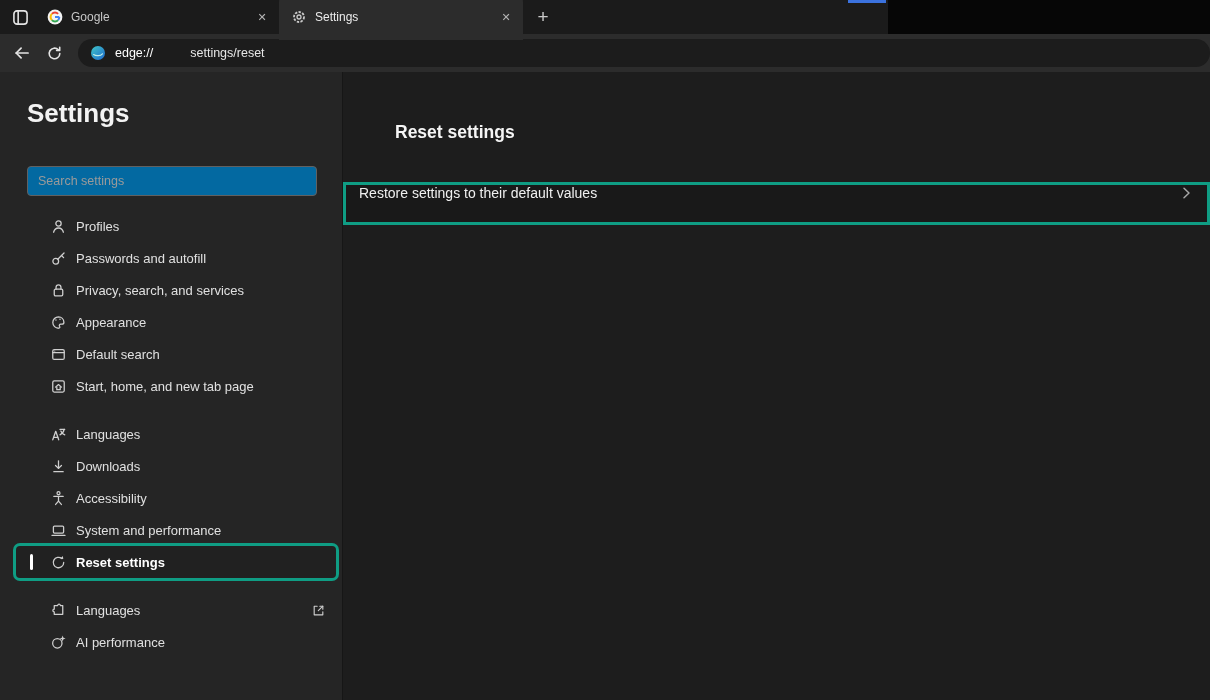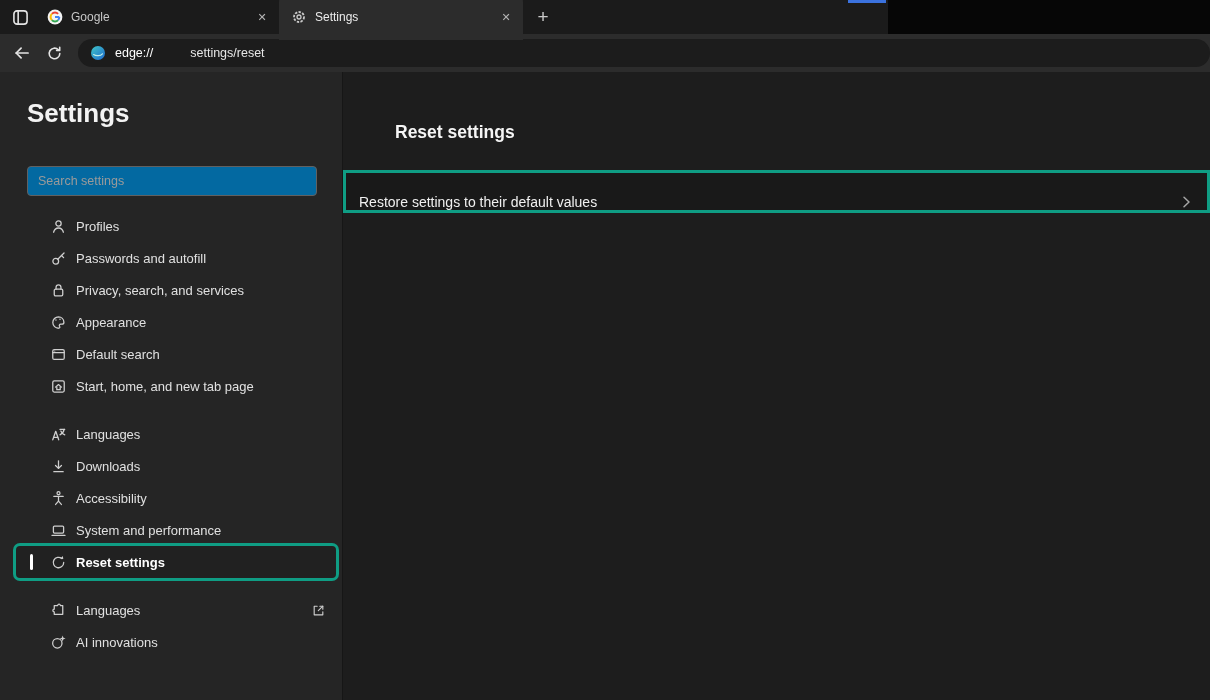--- a/index.html
+++ b/index.html
@@ -86,23 +86,23 @@
   }
   .nav-item.selected::before {
     content:""; position:absolute; left:14px; top:8px;
     width:3px; height:16px; border-radius:2px; background:#ffffff;
   }
   .trail-icon { margin-left:auto; width:15px; height:15px; display:flex; flex:none; }
 
   .main { flex:1; background:#1d1d1d; min-width:0; }
   .main-title { margin:50px 0 0 52px; font-size:17.5px; font-weight:700; color:#f5f5f5; }
   .reset-row {
-    margin-top:27px; height:43px;
+    margin-top:39px; height:43px;
     border:3px solid var(--hl); background:#191919;
-    display:flex; align-items:flex-end; padding:0 13px;gap:48px;
+    display:flex; align-items:flex-start; padding:0 13px;gap:48px;
   }
   .reset-row-label { font-size:14px; color:#f0f0f0; }
   .row-chevron { margin-left:auto; display:flex; flex:none; }
 
   
   .ic * { stroke:#cfcfcf; fill:none; stroke-width:1.2; stroke-linecap:round; stroke-linejoin:round; }
   .ic .fill { fill:#cfcfcf; stroke:none; }
   .ic-bright * { stroke:#e4e4e4; stroke-width:1.5; fill:none; stroke-linecap:round; stroke-linejoin:round; }
 </style>
 </head>
@@ -328,21 +328,21 @@
         </span>
       </div>
 
       <div class="nav-item">
         <span class="nav-icon">
           <svg class="ic" width="17" height="17" viewBox="0 0 16 16">
               <circle cx="6.9" cy="8.8" r="4.4"></circle>
               <path class="fill" d="M11.9 1.4l.75 2.05 2.05.75-2.05.75-.75 2.05-.75-2.05-2.05-.75 2.05-.75z"></path>
             </svg>
         </span>
-        <span class="nav-label">AI innovations</span>
+        <span class="nav-label">AI performance</span>
       </div>
 
 
     </div>
   </div>
 
   <div class="main">
     <div class="main-title">Reset settings</div>
 
     <div class="reset-row">

